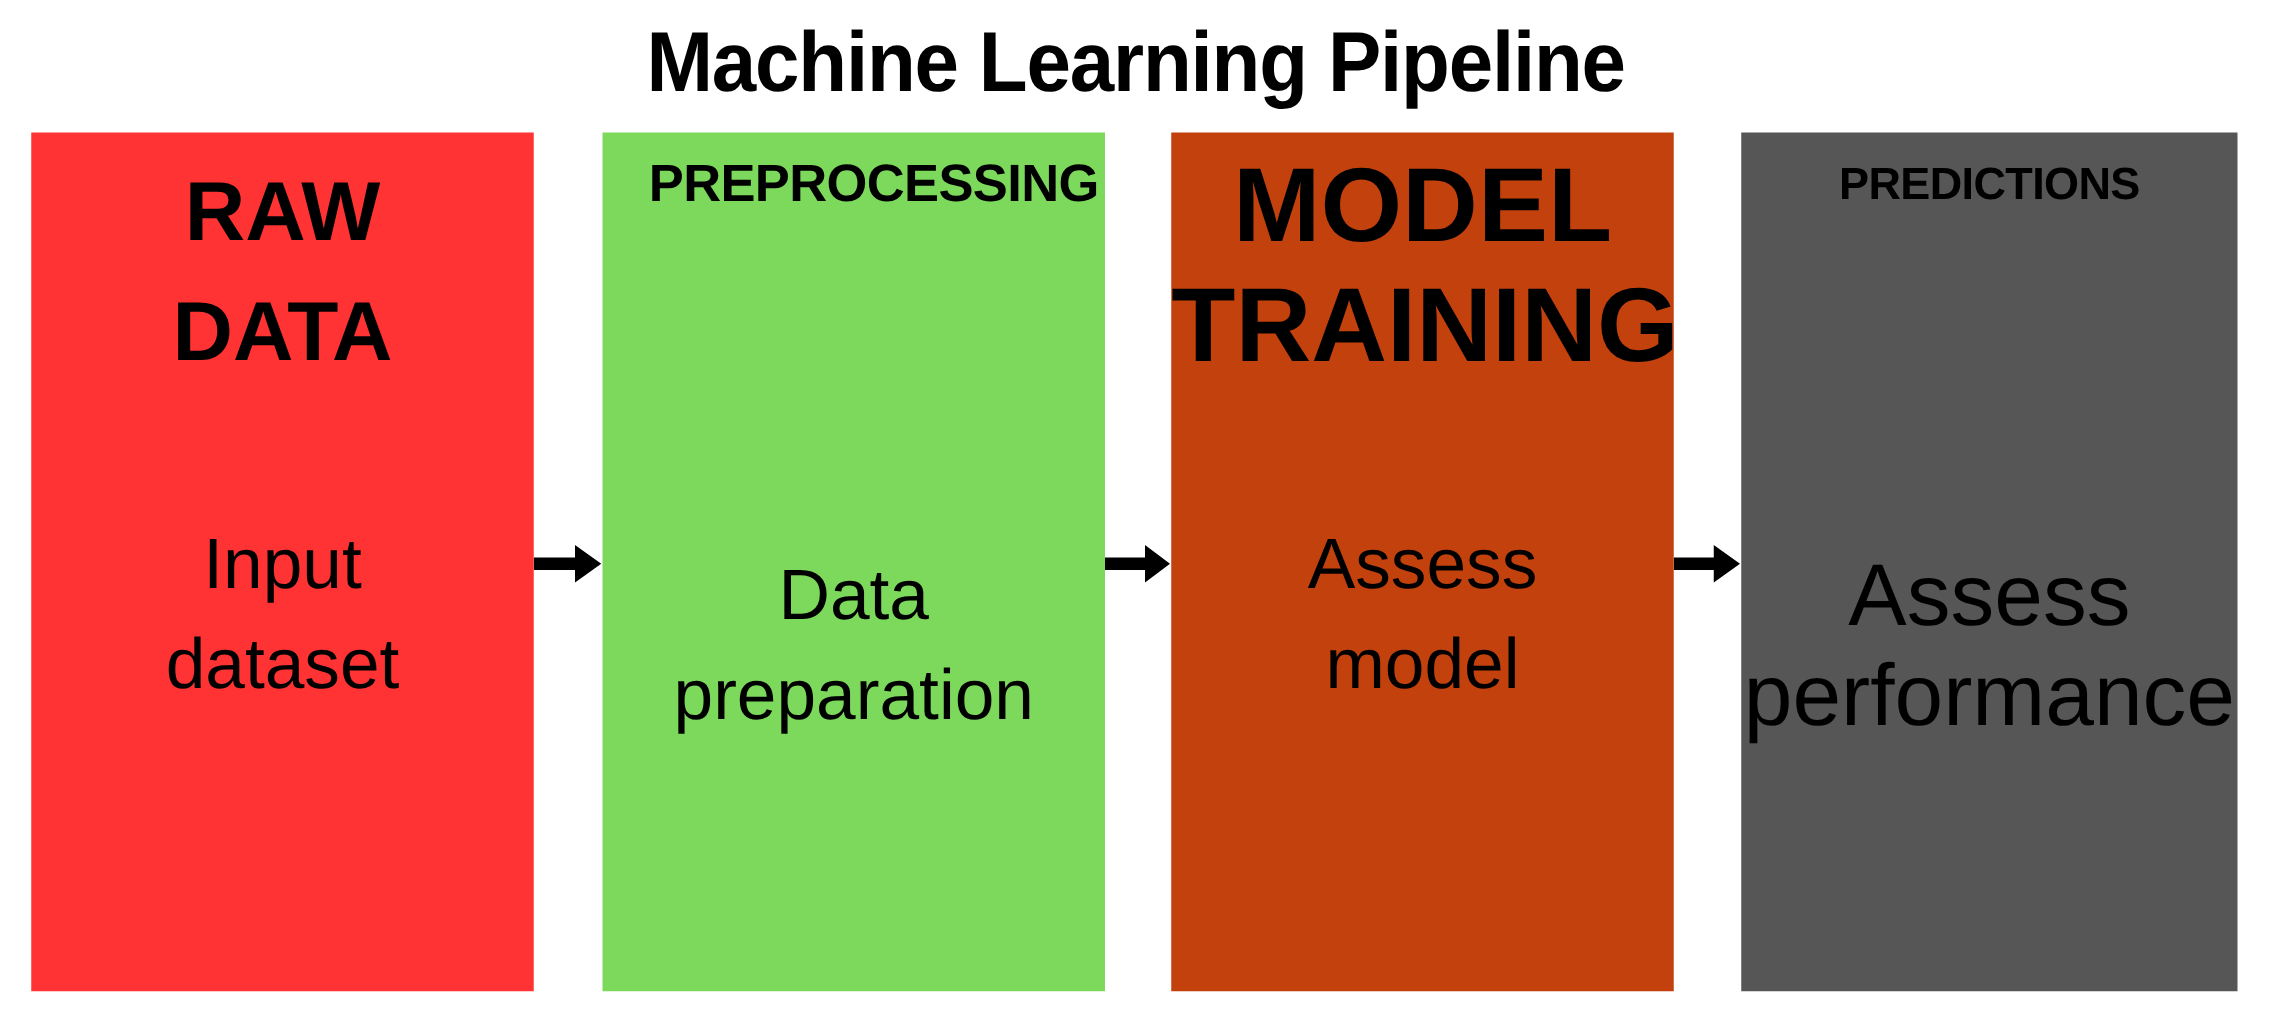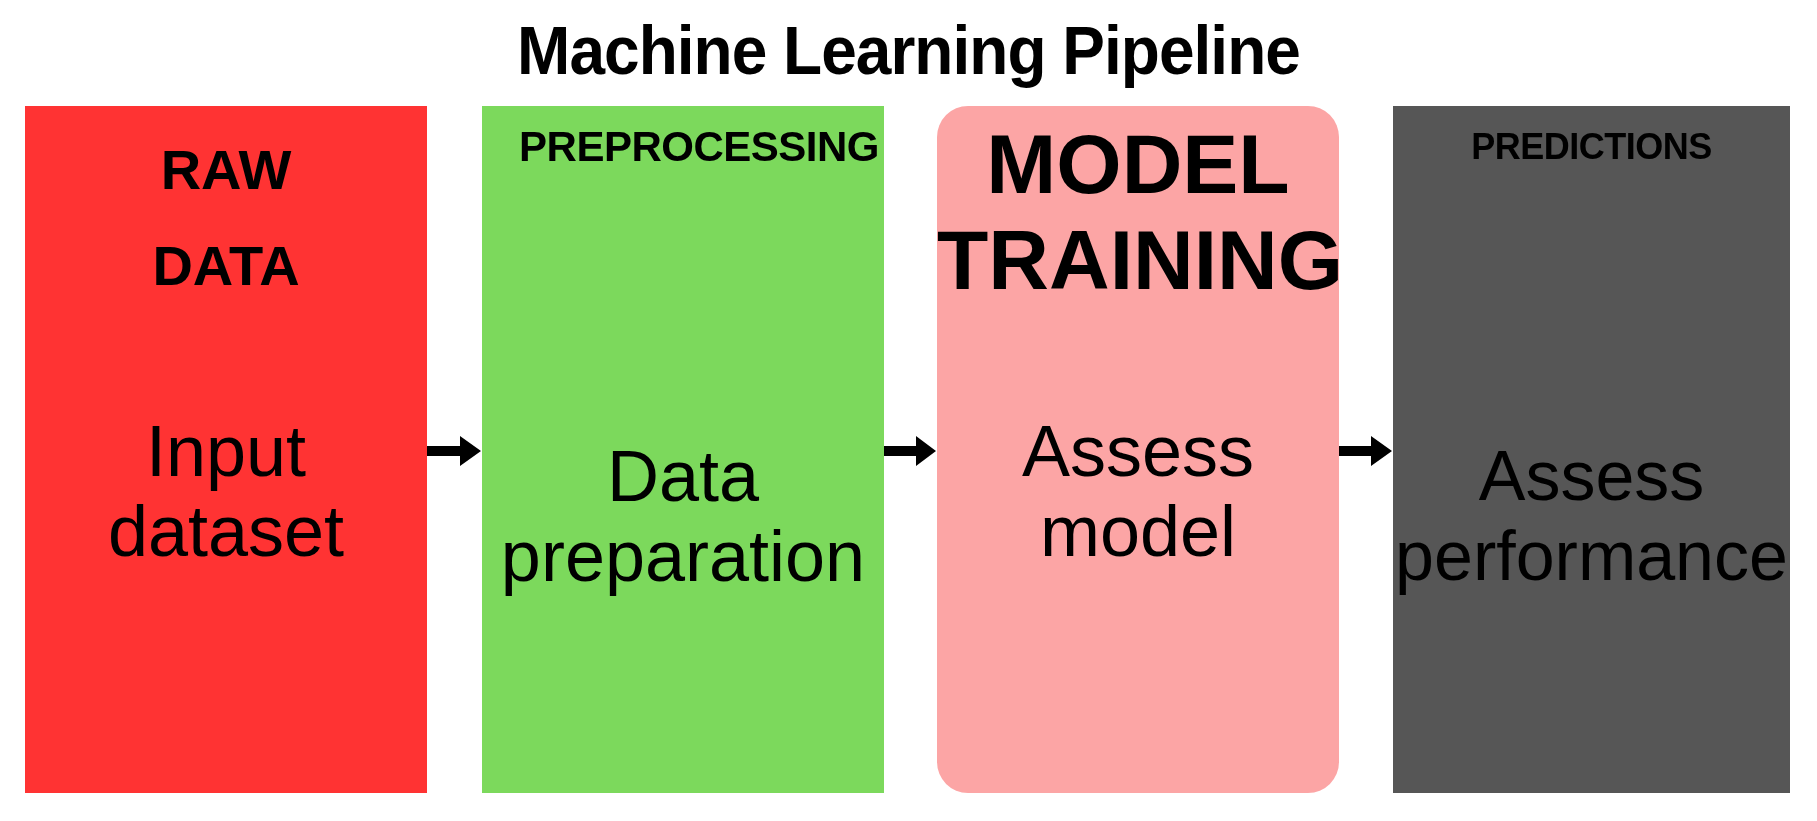--- a/index.html
+++ b/index.html
@@ -57,34 +57,34 @@
     position: absolute;
     left: 0;
     width: 100%;
     text-align: center;
     font-weight: bold;
     color: #000000;
     line-height: 1.0;
     white-space: pre-line;
     overflow: visible;
   }
-  .stage-0 .stage-header { top: 16px;  font-size: 56px;  line-height: 96px; }
+  .stage-0 .stage-header { top: 16px;  font-size: 67px;  line-height: 96px; }
   .stage-1 .stage-header { top: 17px;  font-size: 42px;  line-height: 48px; letter-spacing: -0.5px; padding-left: 16px; }
   .stage-2 .stage-header { top: 10px;  font-size: 84px;  line-height: 96px; }
   .stage-3 .stage-header { top: 17px;  font-size: 36px;  line-height: 48px; letter-spacing: -0.5px; }
 
   
   .stage-desc {
     position: absolute;
     left: -14px;
     width: calc(100% + 28px);
     text-align: center;
     font-weight: normal;
     color: #000000;
-    font-size: 72px;
+    font-size: 57px;
     line-height: 80px;
     white-space: pre-line;
   }
   .stage-0 .stage-desc { top: 305px; }
   .stage-1 .stage-desc { top: 330px; }
   .stage-2 .stage-desc { top: 305px; }
   .stage-3 .stage-desc { top: 330px; font-size: 70px; }
 
   
   .arrow {
@@ -122,21 +122,21 @@
     <div class="stage-desc">Data
 preparation</div>
   </div>
 
   <div class="arrow arrow-1">
     <svg viewBox="0 0 53 38" preserveAspectRatio="none" aria-hidden="true">
       <path d="M0 14 L32 14 L32 4 L52 19 L32 34 L32 24 L0 24 Z" fill="#000000"></path>
     </svg>
   </div>
 
-  <div class="stage stage-2" style="background: #fca5a5; border-radius: 31px;">
+  <div class="stage stage-2" style="background: #c2410c;">
     <div class="stage-header">MODEL
 TRAINING</div>
     <div class="stage-desc">Assess
 model</div>
   </div>
 
   <div class="arrow arrow-2">
     <svg viewBox="0 0 54 38" preserveAspectRatio="none" aria-hidden="true">
       <path d="M0 14 L32 14 L32 4 L53 19 L32 34 L32 24 L0 24 Z" fill="#000000"></path>
     </svg>

